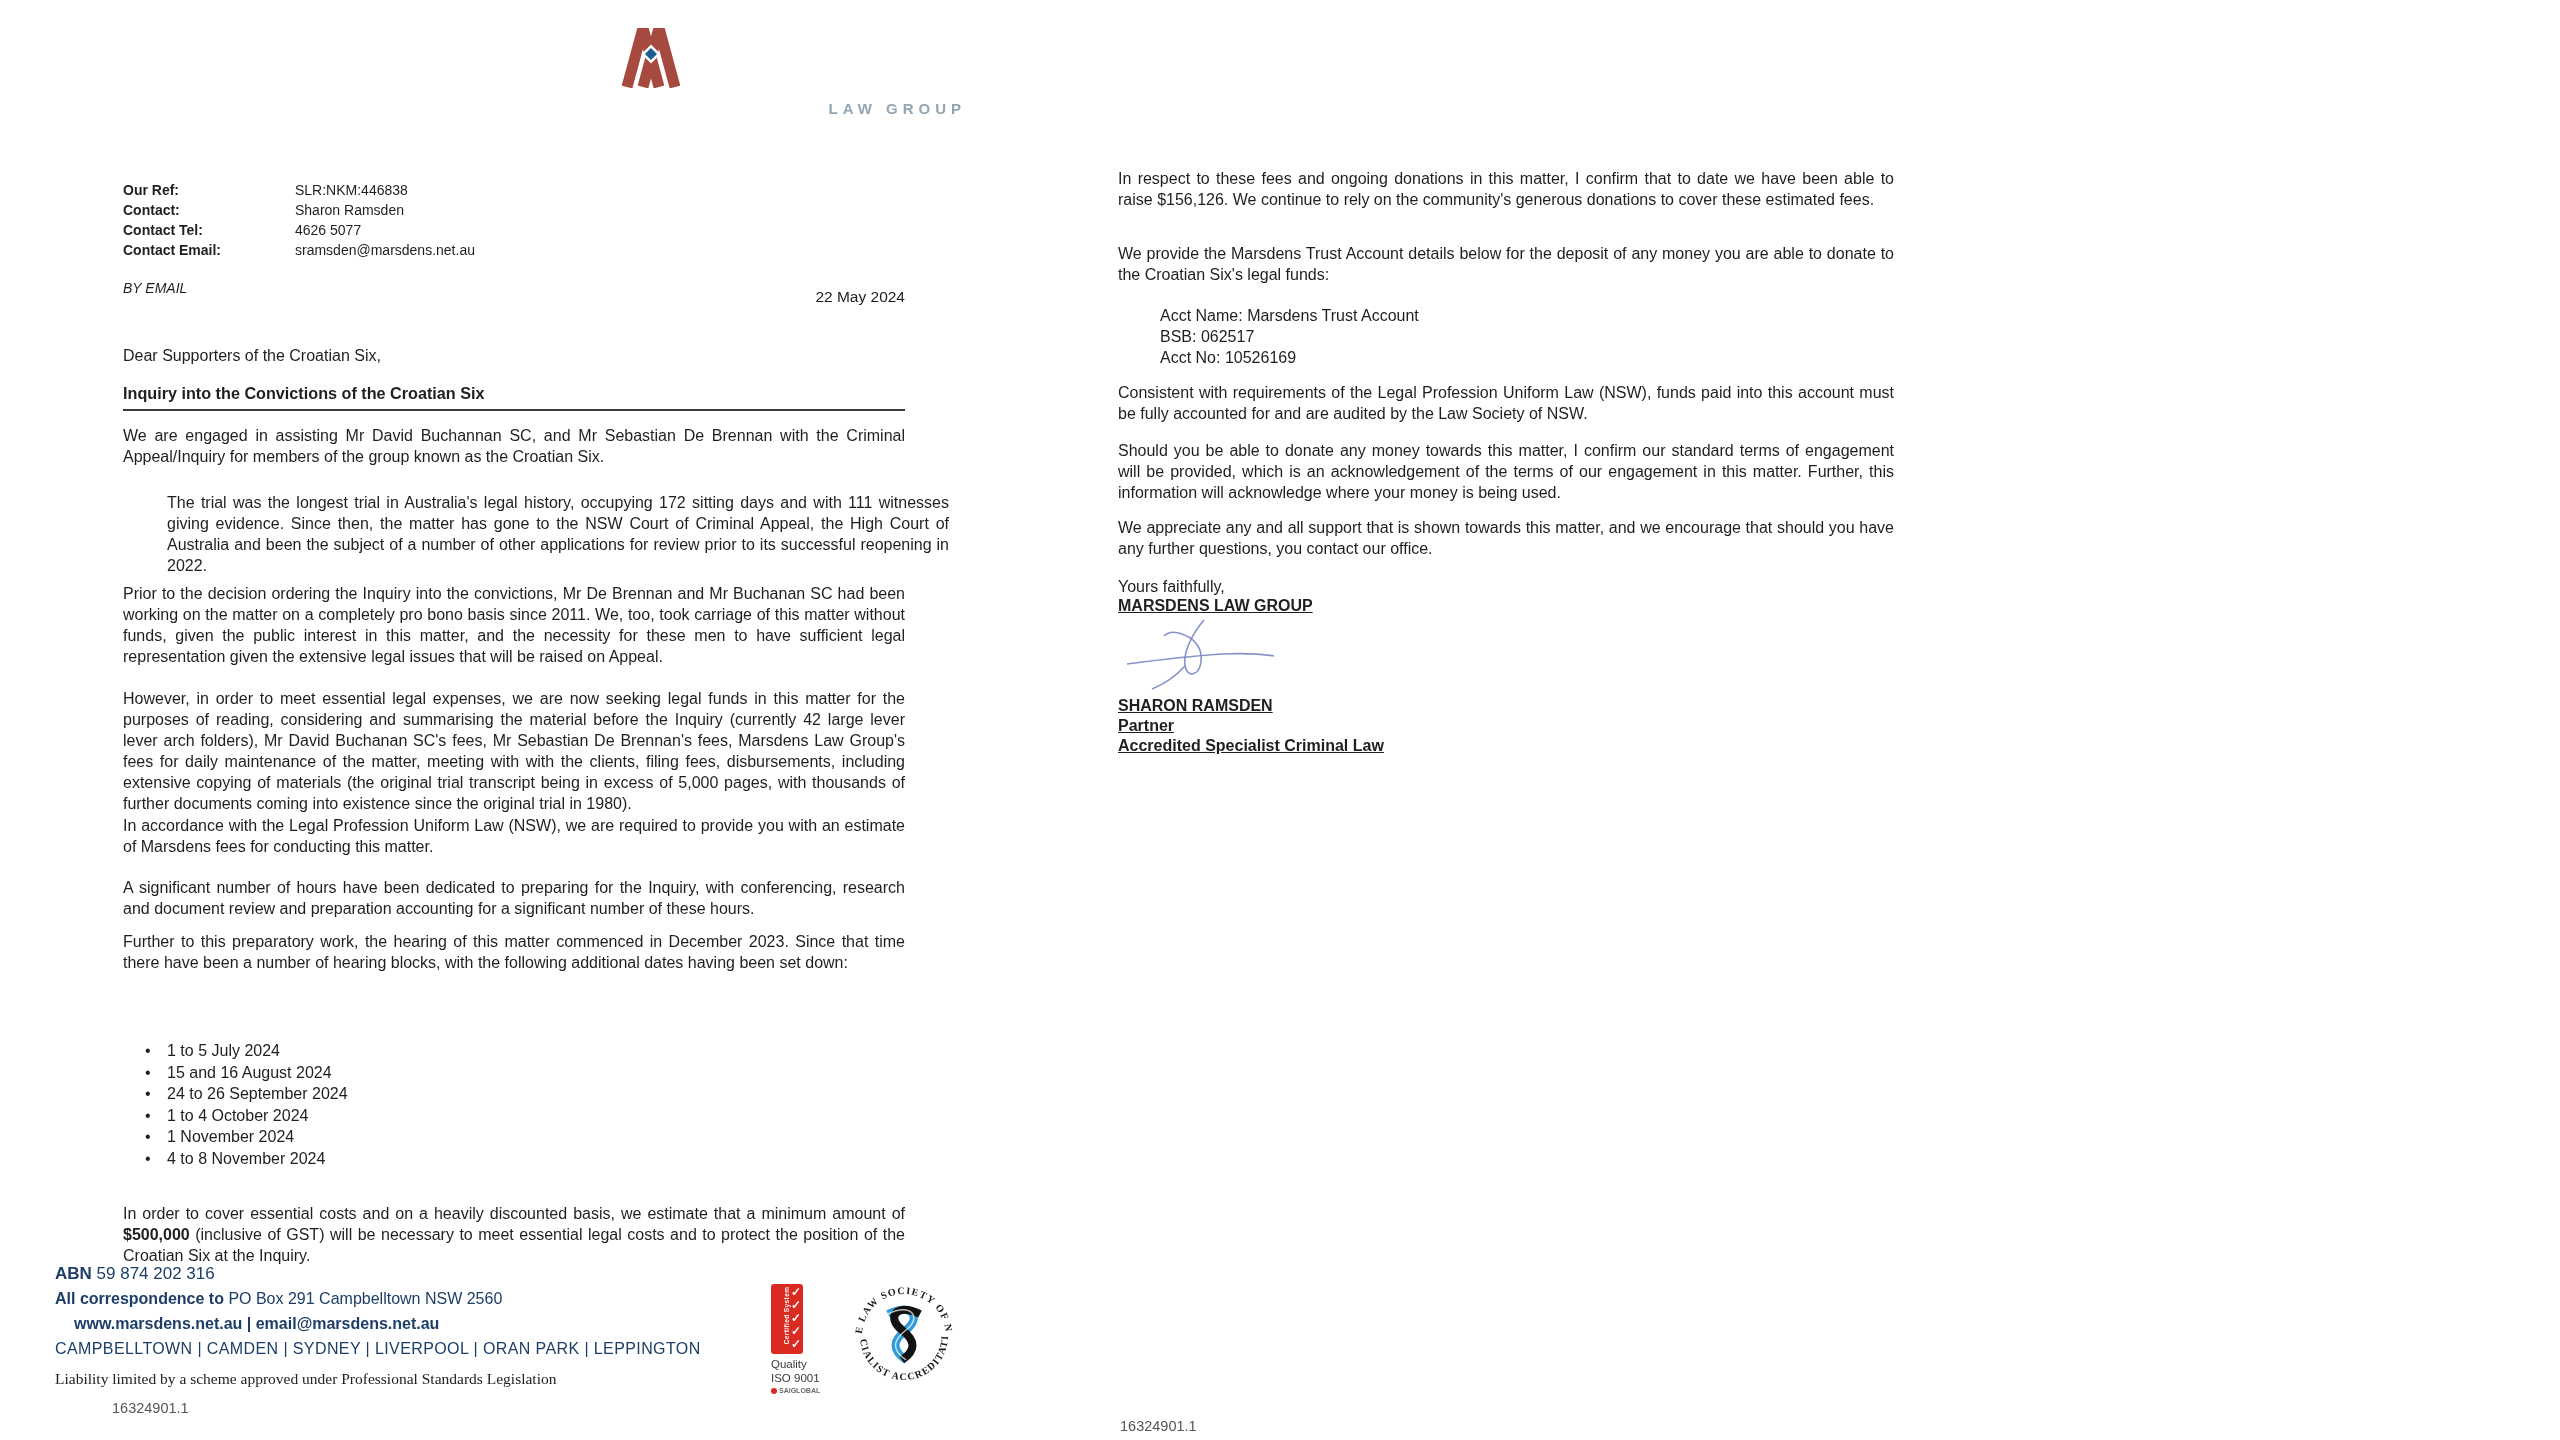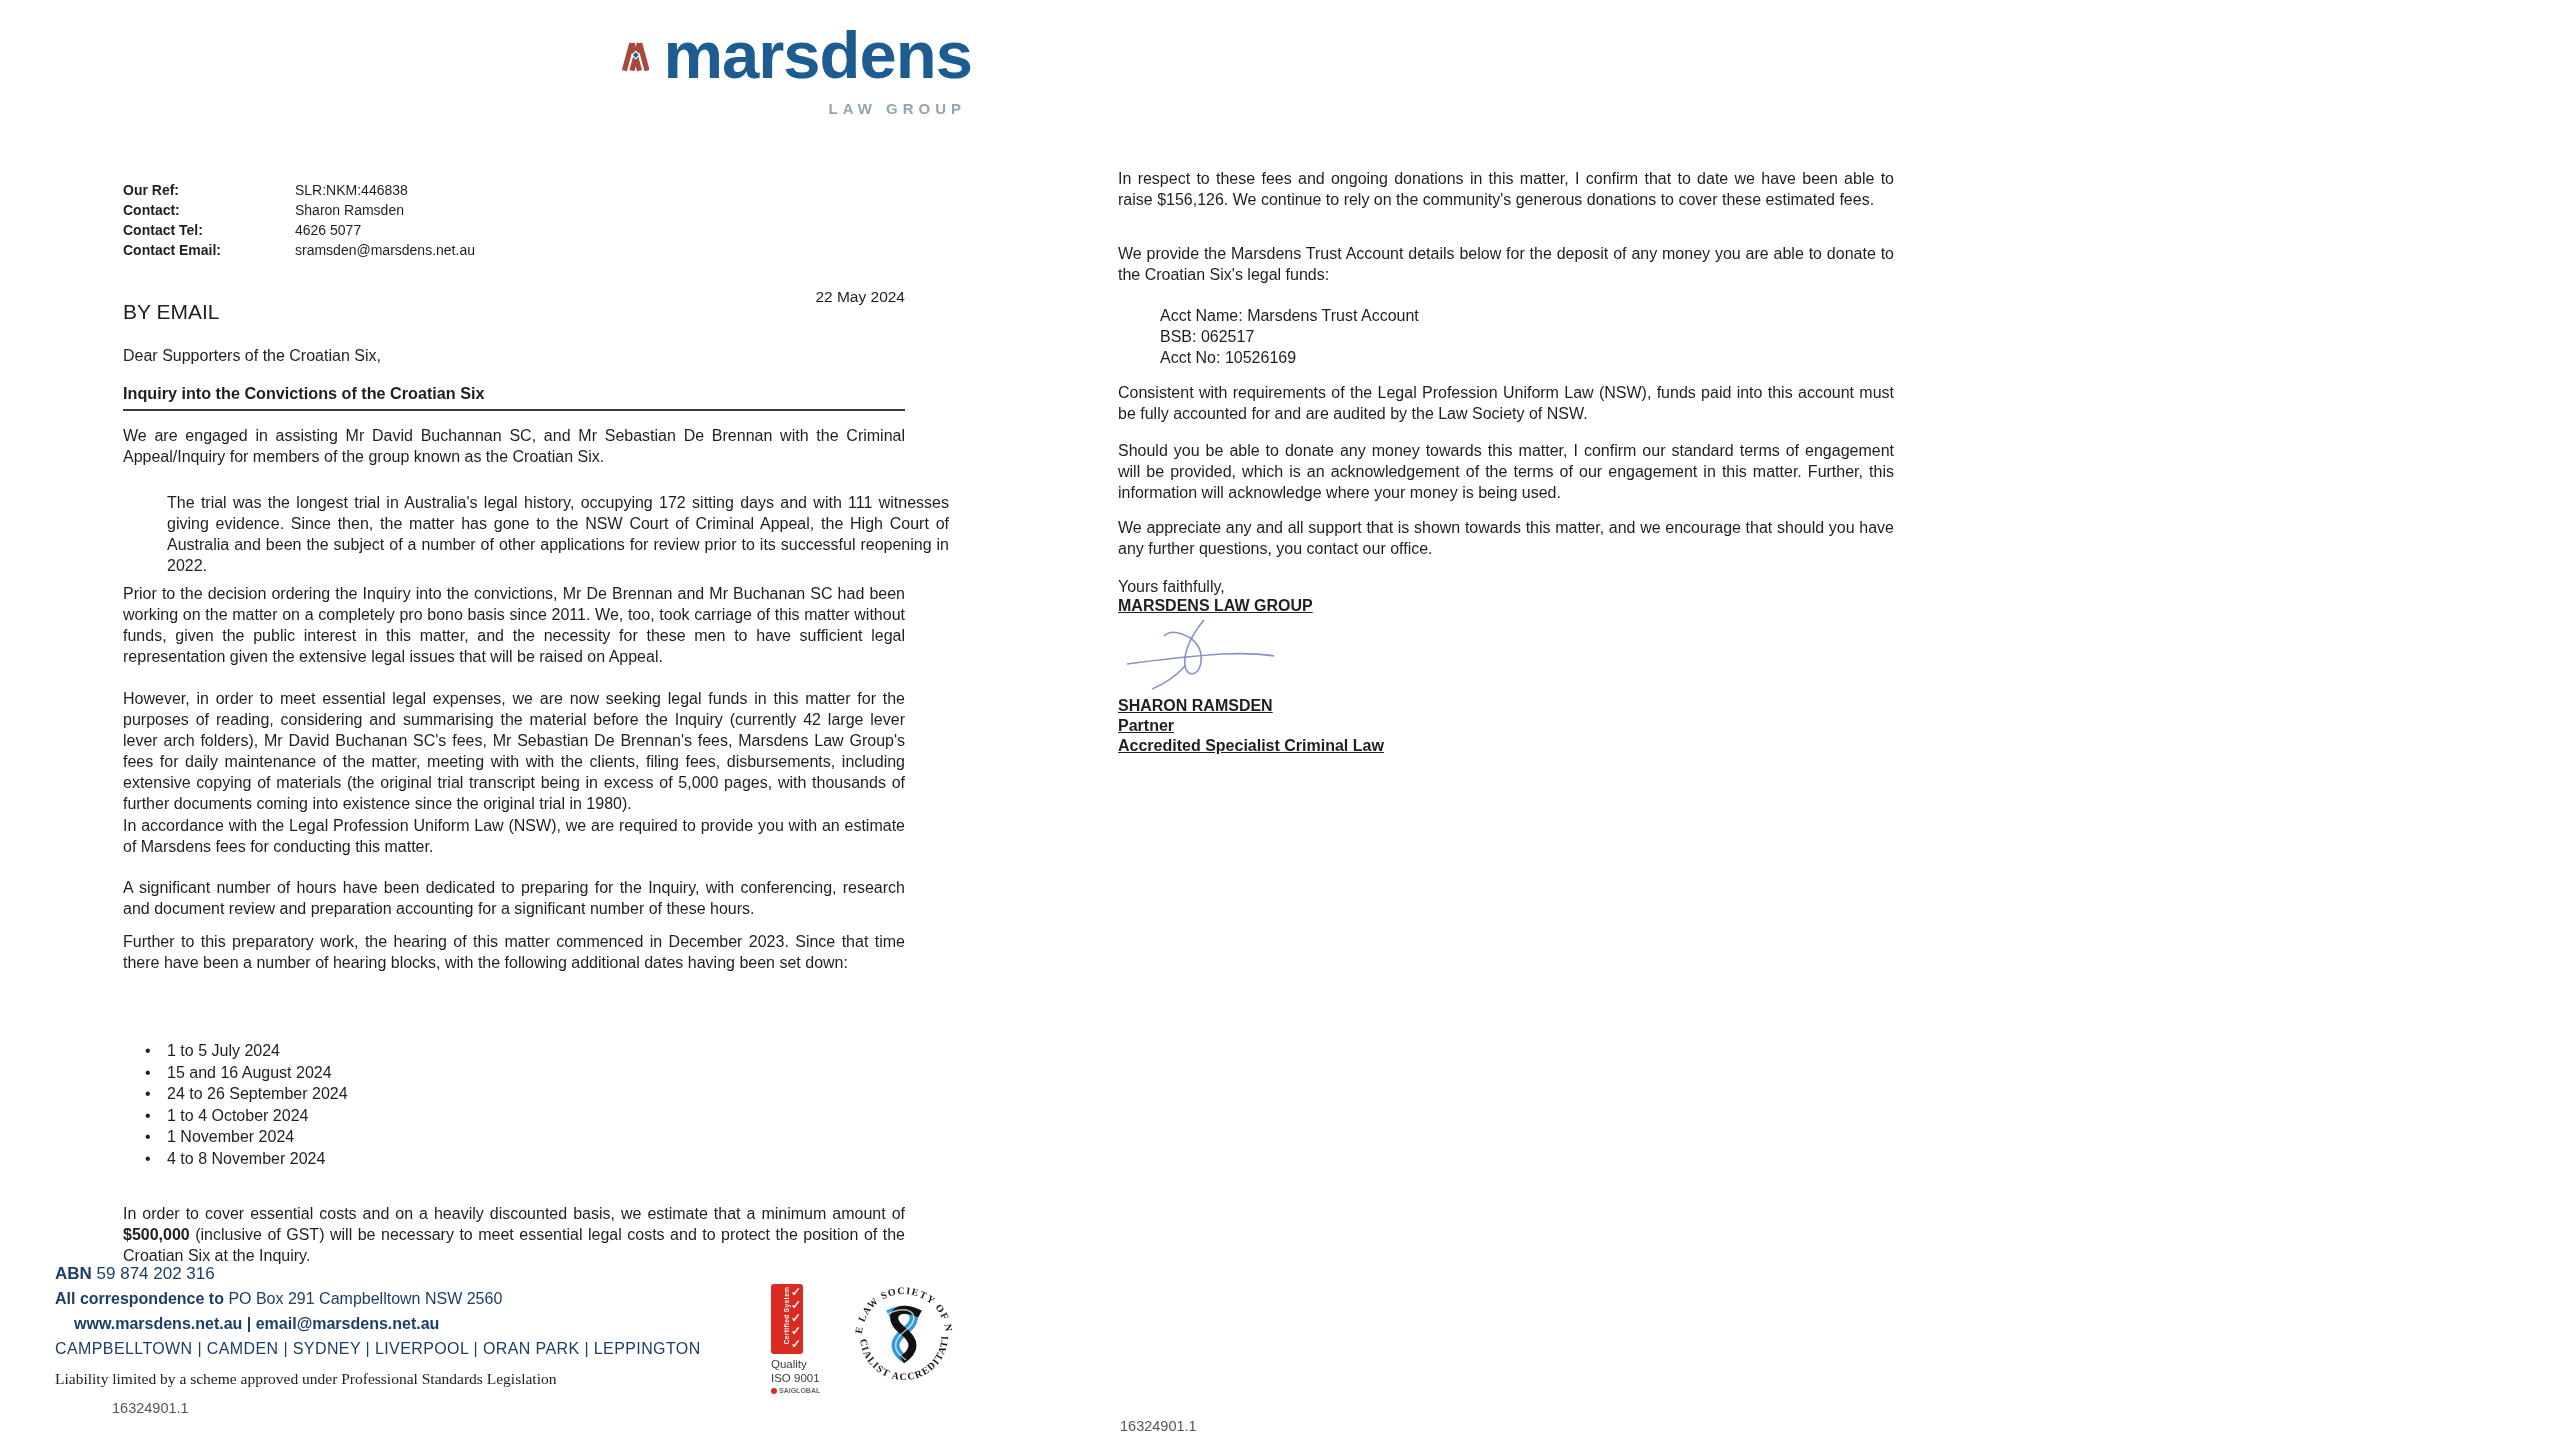--- a/index.html
+++ b/index.html
@@ -8,21 +8,21 @@
 
   
   .logo{left:622px;top:24px;width:350px;height:100px;display:flex;align-items:flex-start;}
   .logo-word{font-size:67px;line-height:62px;font-weight:600;color:#1d5c90;letter-spacing:-1px;margin-left:14px;}
   .logo-tag{position:absolute;right:6px;top:76px;font-size:15px;letter-spacing:5px;color:#93a5b1;font-weight:bold;}
 
   
   .ref-block{left:123px;top:180px;font-size:14px;line-height:20px;}
   .ref-row{display:flex;}
   .ref-label{width:172px;font-weight:bold;}
-  .delivery{left:123px;top:300px;font-size:21px;}
+  .delivery{left:123px;top:280px;font-size:14px;font-style:italic;}
   .letter-date{left:123px;top:288px;width:782px;text-align:right;font-size:15.5px;}
 
   
   .col-left{left:123px;width:782px;}
   .col-right{left:1118px;width:776px;}
   .para{font-size:16px;line-height:21px;text-align:justify;}
   .salutation{left:123px;top:347px;font-size:16px;}
   .subject{left:123px;top:384px;width:782px;font-size:16.2px;font-weight:bold;
            border-bottom:2px solid #3a3a3a;padding-bottom:6px;}
   .bullets{left:145px;top:1040px;font-size:16px;line-height:21.5px;}
@@ -62,21 +62,20 @@
 
 <div class="abs logo">
   <svg width="58" height="64" viewBox="0 0 58 64">
     <path d="M5,63 L21,4" stroke="#a6493e" stroke-width="11" fill="none"></path>
     <path d="M21,4 L37,63" stroke="#a6493e" stroke-width="11" fill="none"></path>
     <path d="M21,63 L37,4" stroke="#a6493e" stroke-width="11" fill="none"></path>
     <path d="M37,4 L53,63" stroke="#a6493e" stroke-width="11" fill="none"></path>
     <rect x="0" y="0" width="58" height="4" fill="#ffffff"></rect>
     <rect x="23.5" y="24.5" width="11" height="11" transform="rotate(45 29 30)" fill="#1d5c90" stroke="#ffffff" stroke-width="2.5"></rect>
   </svg>
-  <div class="logo-word">marsdens</div>
   <div class="logo-tag">LAW GROUP</div>
 </div>
 
 <div class="abs ref-block">
   <div class="ref-row">
     <span class="ref-label">Our Ref:</span>
     <span class="ref-value">SLR:NKM:446838</span>
   </div>
   <div class="ref-row">
     <span class="ref-label">Contact:</span>

